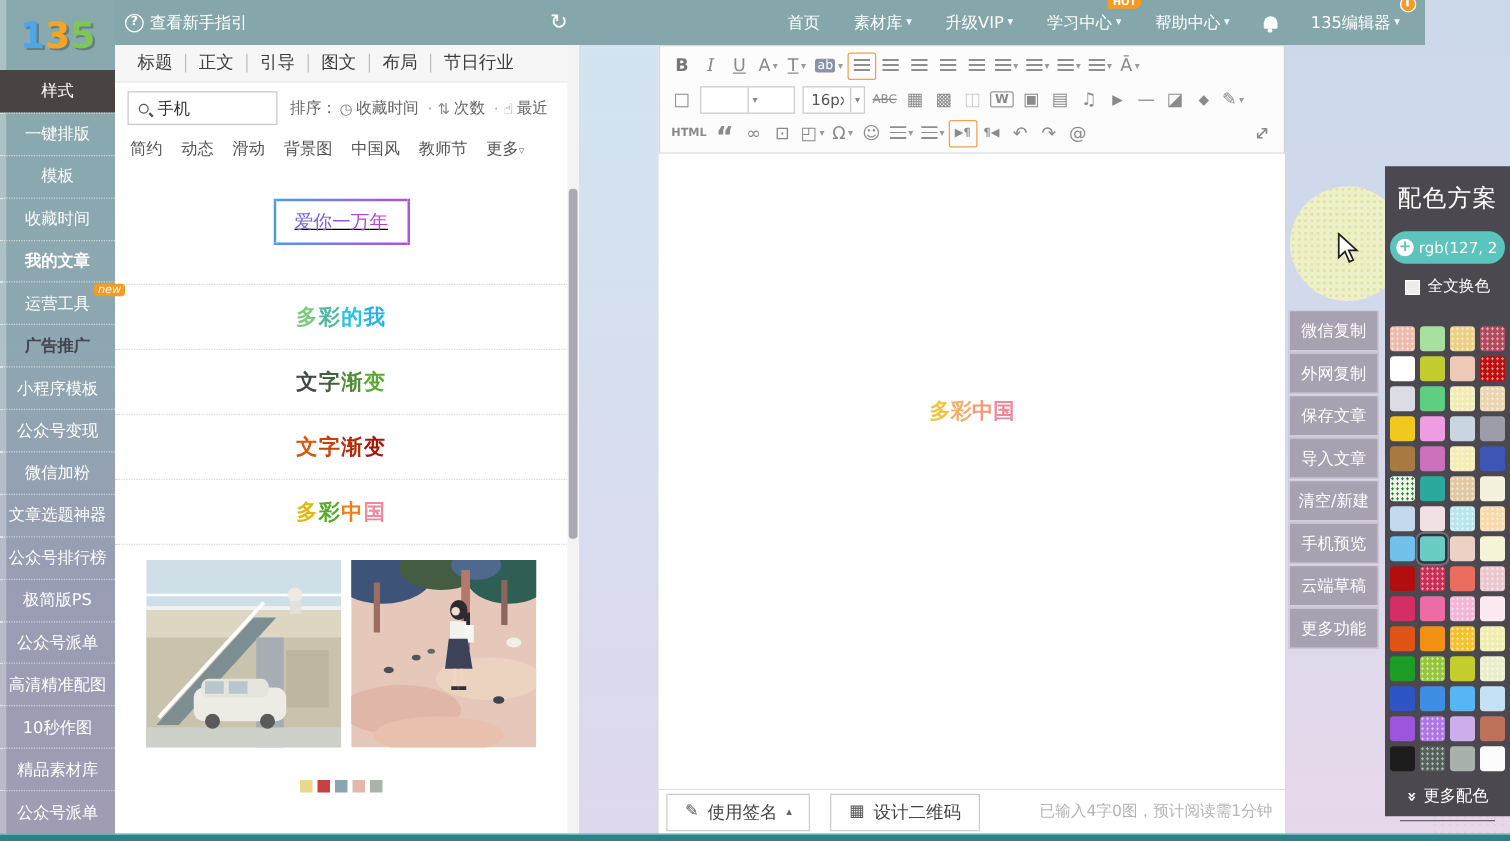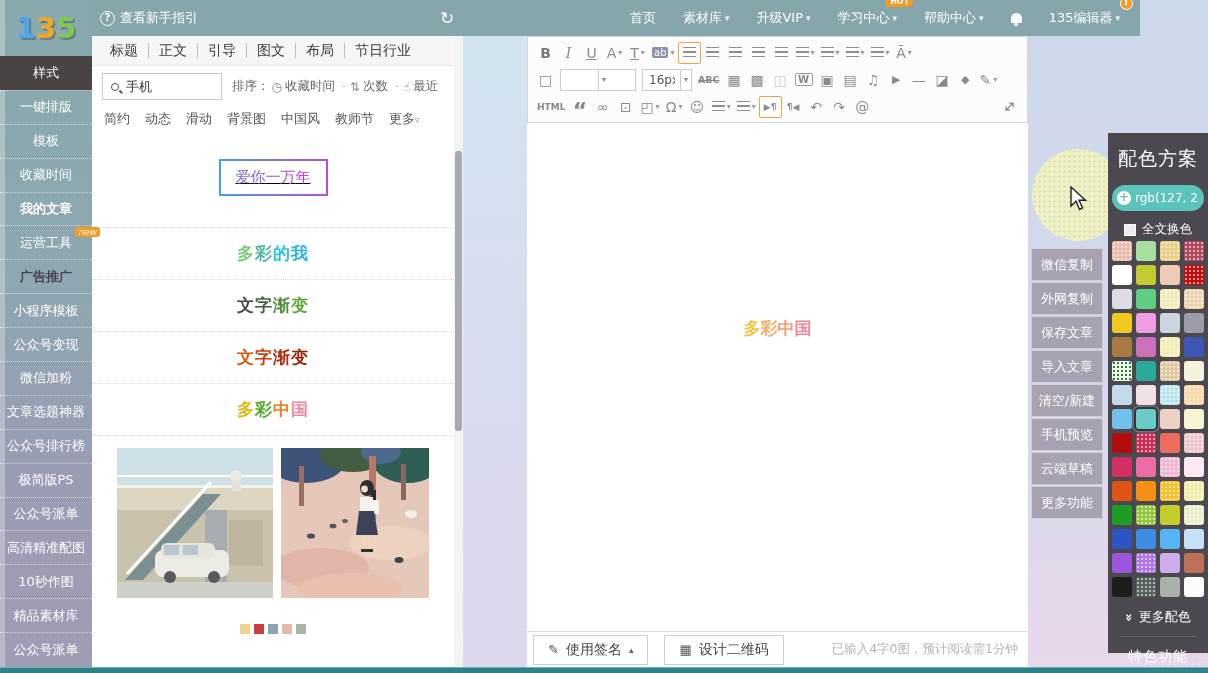--- a/index.html
+++ b/index.html
@@ -88,21 +88,21 @@
         padding:0 2px;flex:none;}
   .tbtn.active{border-color:#f0a050;}
   .tbtn.right{margin-left:auto;}
   .tcaret{font-size:8px;color:#9a9a9a;}
   .bars{width:13px;height:11px;flex:none;
         background:repeating-linear-gradient(180deg,#8f8f8f 0 1.5px,transparent 1.5px 4.3px);}
   .g-b{font-weight:bold;color:#777;}
   .g-it{font-style:italic;font-family:"DejaVu Serif",serif;}
   .g-un{text-decoration:underline;}
   .g-ab{background:#8a93a8;color:#fff;font-size:10px;padding:0 2px;border-radius:2px;}
-  .g-strike{text-decoration:line-through;font-size:9.5px;font-weight:bold;letter-spacing:0;}
+  .g-strike{text-decoration:line-through;font-size:9.5px;font-weight:normal;letter-spacing:0;}
   .g-wbox{border:1px solid #999;font-size:10px;font-weight:bold;padding:0 2.5px;border-radius:2px;}
   .g-dim{opacity:.4;}
   .g-sm{font-size:11px;}
   .g-tiny{font-size:9px;font-weight:bold;letter-spacing:0;}
   .g-quote{font-size:22px;line-height:10px;font-weight:bold;padding-top:8px;}
   .g-diag{transform:rotate(45deg);font-size:15px;}
   .tselect{height:22px;border:1px solid #ccc;background:#fff;display:flex;align-items:center;
            font-size:12px;color:#555;padding-left:6px;margin:0 3px;cursor:pointer;}
   .tselect .scaret{border-left:1px solid #ccc;height:100%;display:flex;align-items:center;
                    padding:0 3px;margin-left:5px;font-size:8px;color:#888;}
@@ -126,21 +126,21 @@
         display:flex;align-items:center;justify-content:center;cursor:pointer;white-space:nowrap;}
 
   
   .colorpanel{position:absolute;left:1108px;top:133px;width:100px;height:520px;background:#4b4850;
               color:#fff;z-index:8;}
   .cp-title{text-align:center;font-size:19px;padding:13px 0 11px;letter-spacing:1px;}
   .pill{margin:2px 4px 10px;height:26px;border-radius:13px;background:#5bc4bc;display:flex;align-items:center;
         padding:0 5px;gap:4px;font-size:12px;overflow:hidden;white-space:nowrap;cursor:pointer;}
   .plus{width:14px;height:14px;flex:none;border-radius:50%;background:#fff;color:#5bc4bc;font-size:12px;
         line-height:13px;text-align:center;font-weight:bold;}
-  .checkrow{display:flex;align-items:center;justify-content:center;gap:6px;font-size:12.5px;padding-bottom:3px;cursor:pointer;text-align:right;}
+  .checkrow{display:flex;align-items:center;justify-content:center;gap:6px;font-size:12.5px;padding-bottom:23px;cursor:pointer;text-align:right;}
   .cbox{width:12px;height:12px;background:#ececec;border:1px solid #fff;flex:none;}
   .swatches{display:grid;grid-template-columns:repeat(4,20px);gap:4px;justify-content:center;}
   .sw{width:20px;height:20px;border-radius:3px;position:relative;cursor:pointer;}
   .sw.dot::after{content:"";position:absolute;inset:0;border-radius:3px;
                  background-image:radial-gradient(var(--dc,rgba(255,255,255,.55)) .9px,transparent 1.1px);
                  background-size:4px 4px;}
   .sw.sel{box-shadow:0 0 0 2px #35333a,0 0 0 3.5px #75717e;}
   .cp-more{display:flex;align-items:center;justify-content:center;gap:5px;font-size:13px;margin-top:11px;cursor:pointer;}
   .dchev{display:inline-block;transform:rotate(90deg);font-size:13px;font-weight:bold;}
   .cp-div{border-top:1px solid #67636d;margin:10px 12px 0;}

